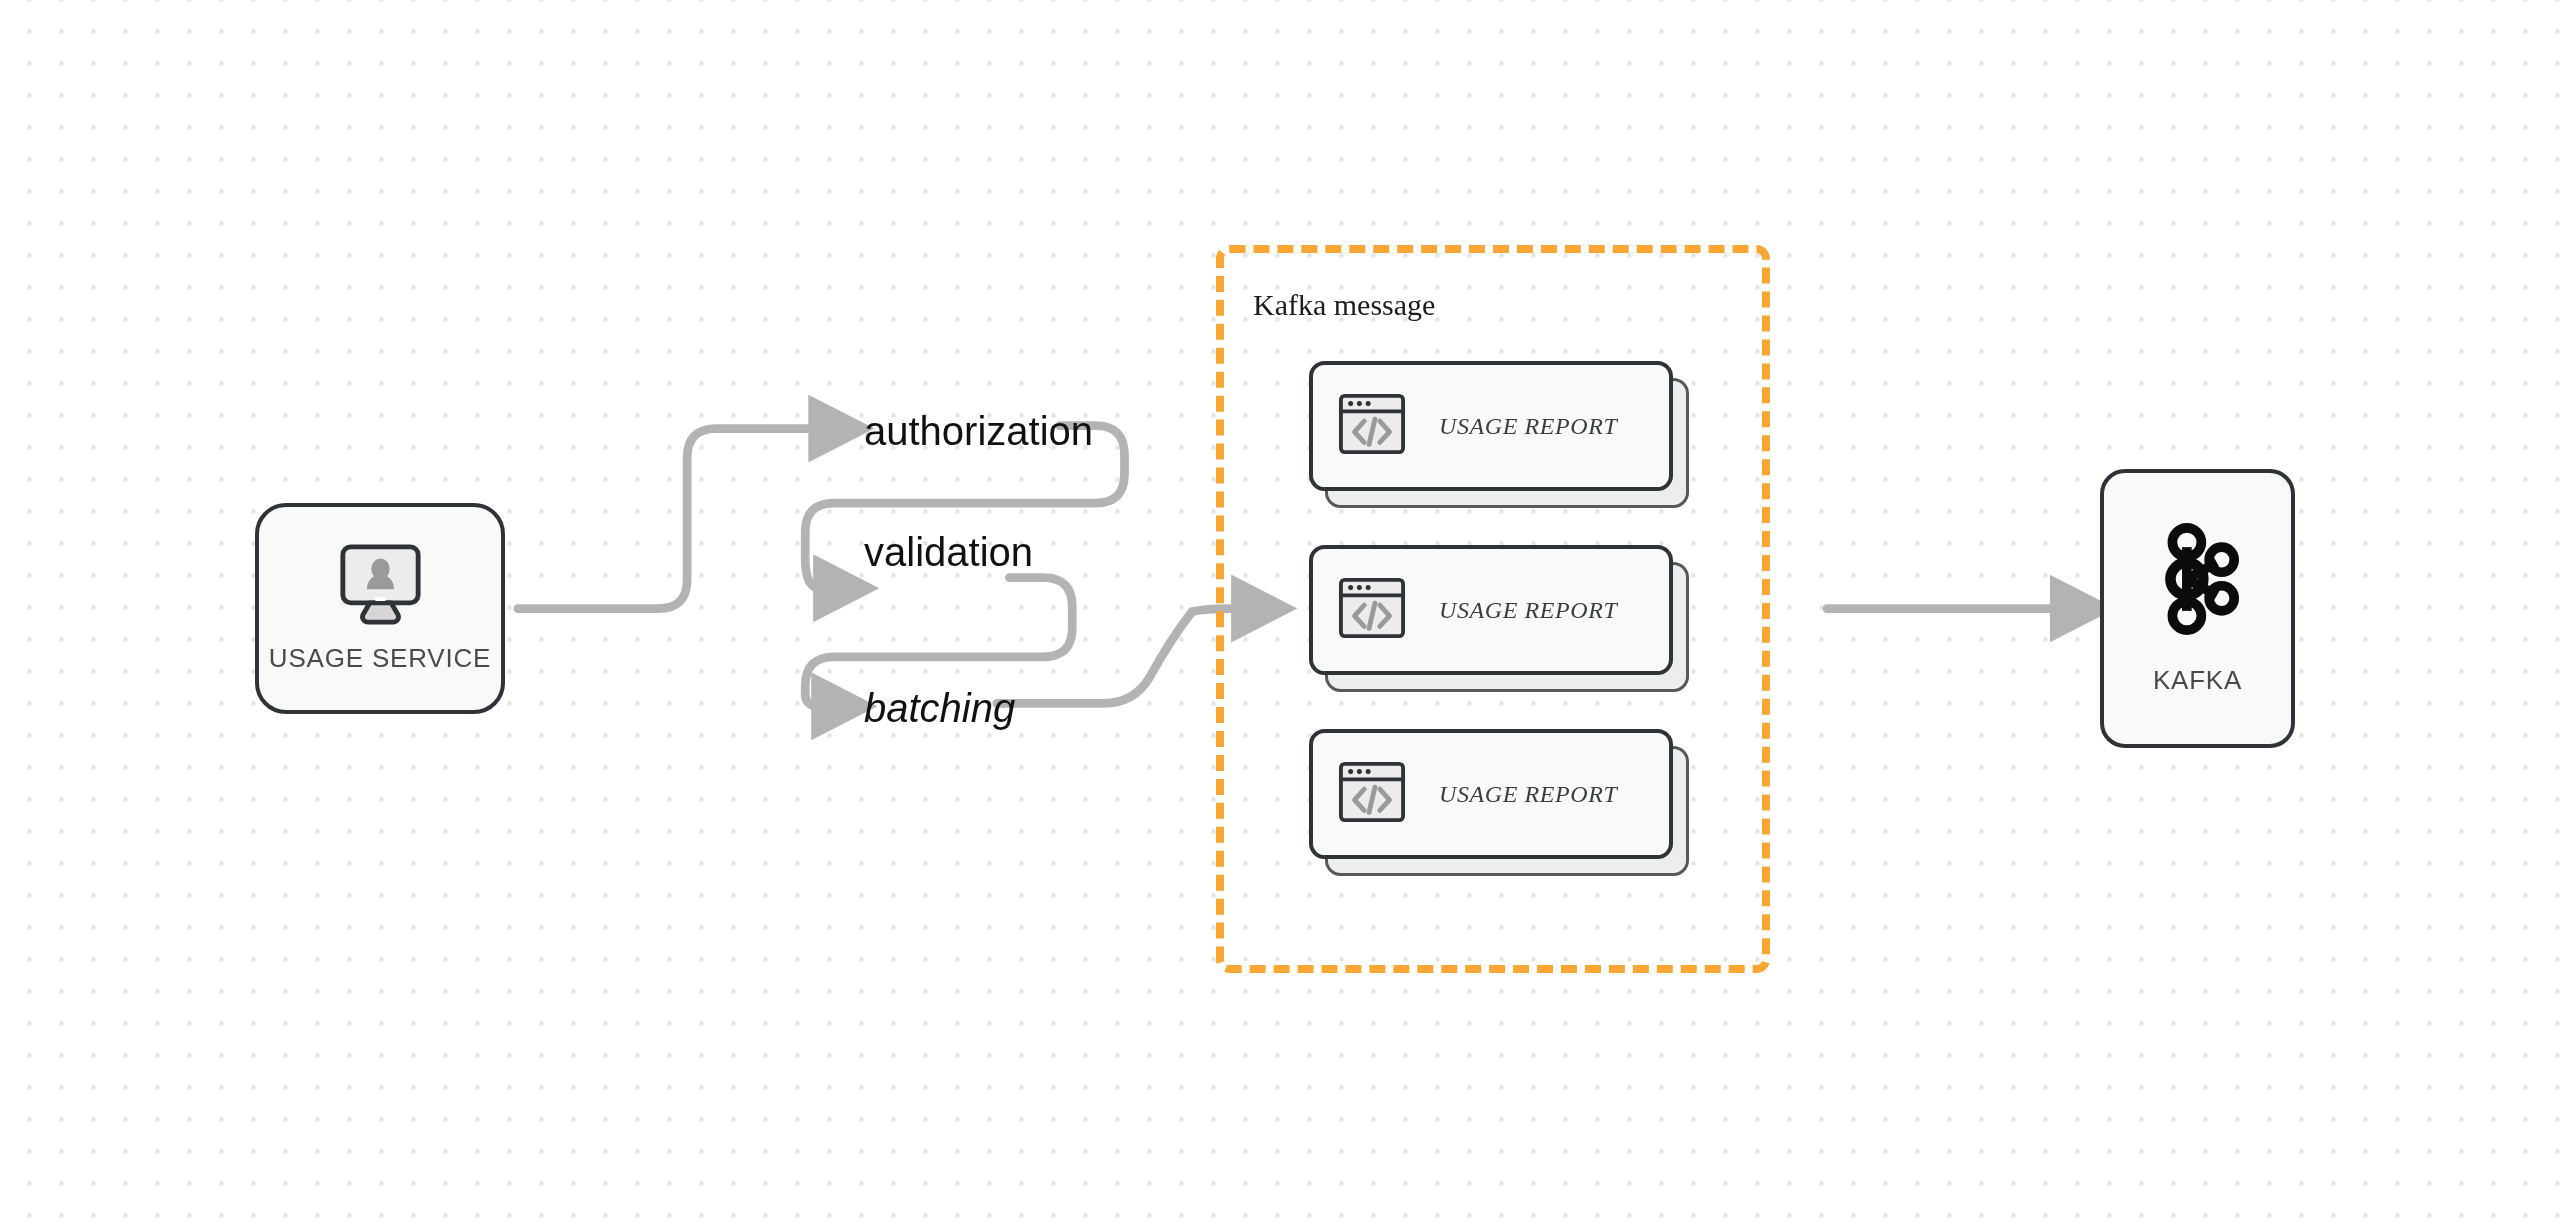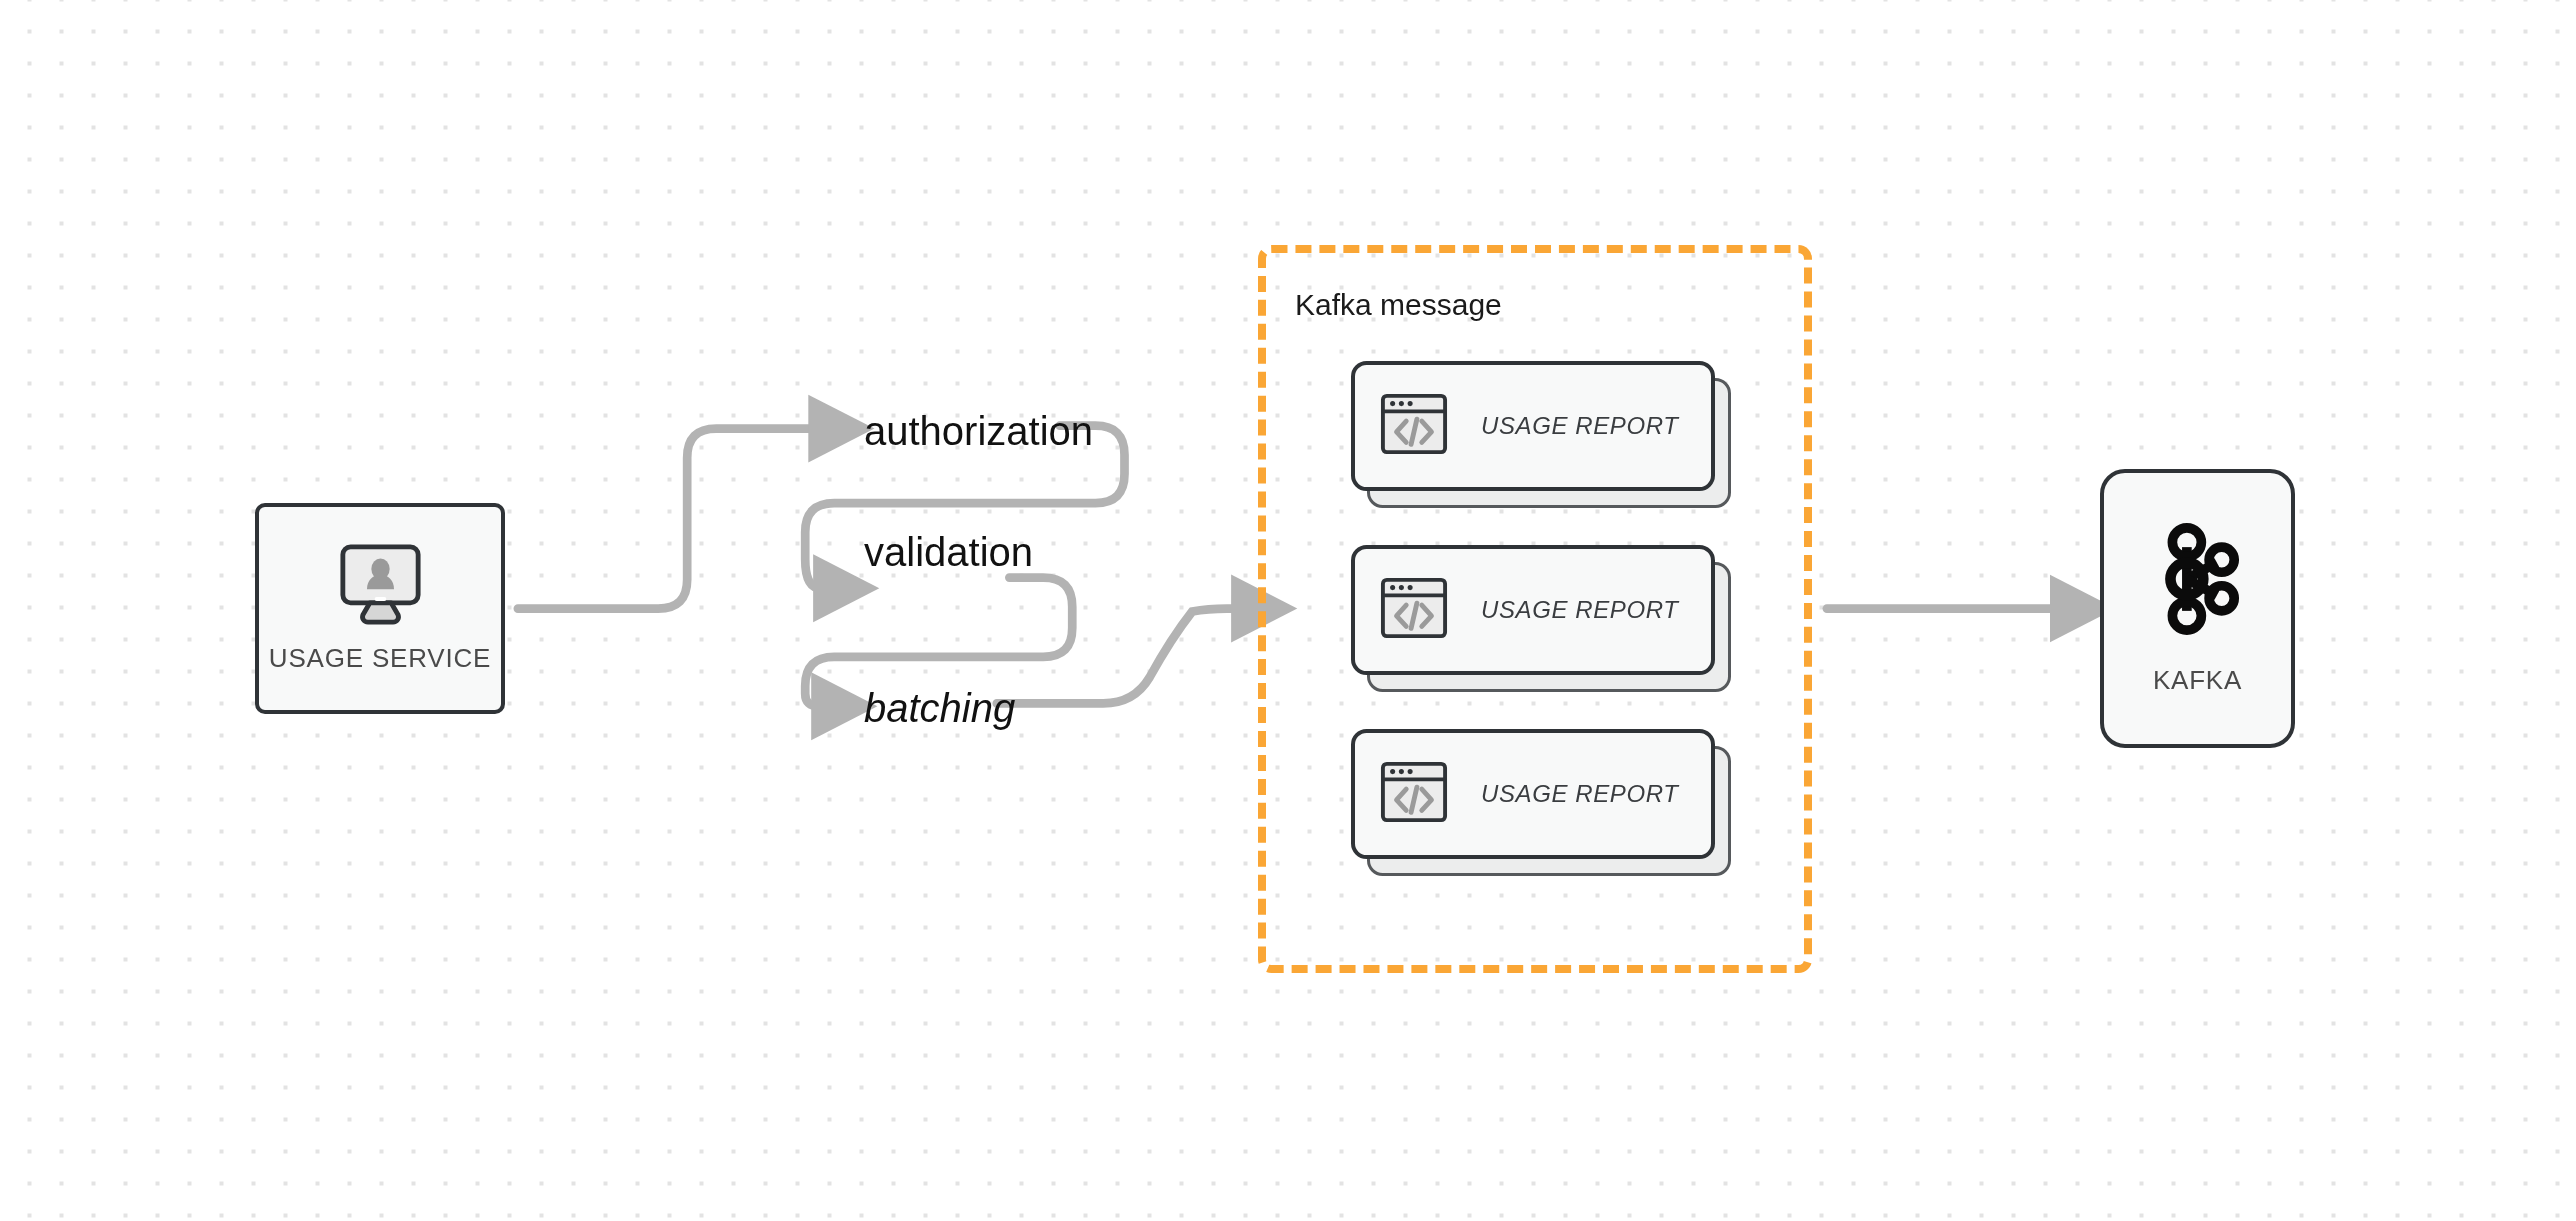--- a/index.html
+++ b/index.html
@@ -25,21 +25,21 @@
     left: 0; top: 0;
     width: 2576px; height: 1221px;
     pointer-events: none;
   }
 
   
   .node {
     position: absolute;
     background: #f8f9f9;
     border: 4.8px solid #2f3337;
-    border-radius: 10px;
+    border-radius: 31px;
     display: flex;
     flex-direction: column;
     align-items: center;
     justify-content: center;
   }
   .node-label {
     font-size: 26px;
     letter-spacing: 0.8px;
     color: #4a4a4a;
     font-weight: 400;
@@ -57,24 +57,25 @@
   #kafka-node {
     left: 2100px; top: 469px;
     width: 195px; height: 279px;
     border-radius: 25px;
   }
   #kafka-node .node-label { margin-top: 25px; }
 
   
   #kafka-message-group {
     position: absolute;
-    left: 1258px; top: 245px;
+    left: 1216px; top: 245px;
     width: 554px; height: 728px;
     border: 8.7px dashed #faa635;
     border-radius: 13.5px;
+    font-family: Liberation Serif, serif;
   }
   #kafka-message-title {
     position: absolute;
     left: 29px; top: 35px;
     font-size: 30px;
     color: #1b1b1b;
     font-weight: 400;
     white-space: nowrap;
   }
 

